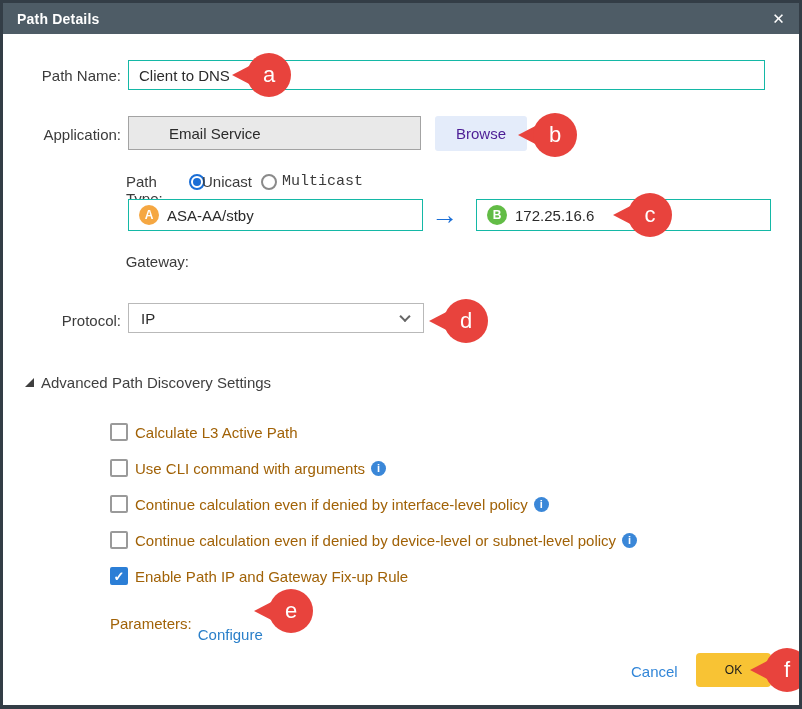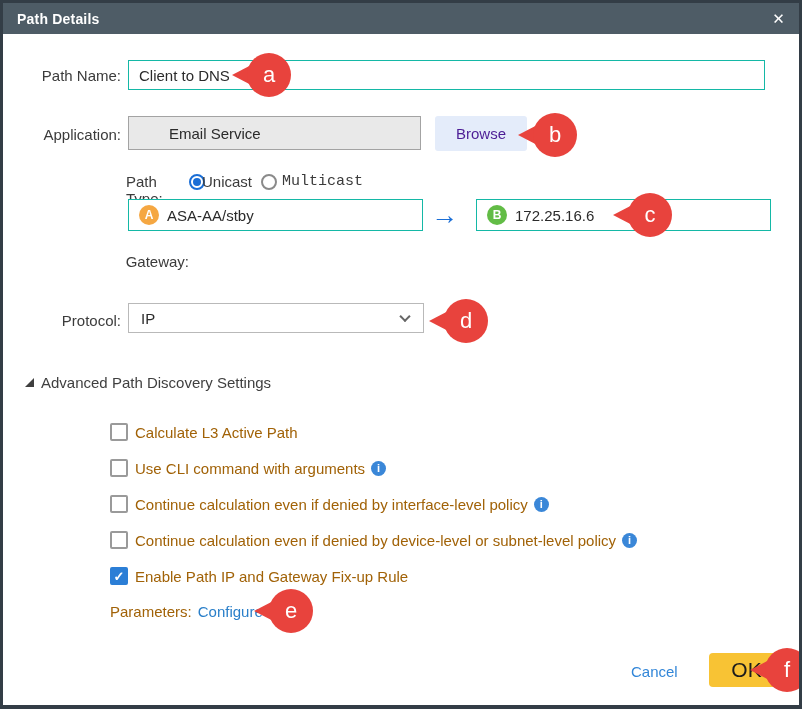--- a/index.html
+++ b/index.html
@@ -49,21 +49,21 @@
   .cbrow{ position:absolute; left:107px; display:flex; align-items:center; }
   .cbox{ width:18px; height:18px; border:2px solid #9a9a9a; border-radius:2px; background:#fff; margin-right:7px; flex:0 0 auto; cursor:pointer; }
   .cbox.checked{ background:#2b7ed6; border-color:#2b7ed6; color:#fff; font-size:13px; font-weight:bold;
     display:flex; align-items:center; justify-content:center; }
   .cbrow .txt{ font-size:15px; color:#a16207; }
   .info{ width:15px; height:15px; border-radius:50%; background:#3a87d8; color:#fff; font-size:11px; font-weight:bold;
     display:inline-flex; align-items:center; justify-content:center; margin-left:6px; flex:0 0 auto; }
   .link{ color:#2a7fc9; cursor:pointer; font-size:15px; }
   .footer-cancel{ position:absolute; left:628px; top:660px; font-size:15px; color:#3286d8; cursor:pointer; }
   .btn-ok{ position:absolute; left:693px; top:650px; width:75px; height:34px; background:#f8c334; border:none;
-    border-radius:4px; font-size:21px; color:#1c1c1c; cursor:pointer;margin-left:13px; }
+    border-radius:4px; font-size:12px; color:#1c1c1c; cursor:pointer; }
   .pin{ position:absolute; display:flex; align-items:center; z-index:50; pointer-events:none; }
   .pin .tail{ width:0; height:0; border-top:14px solid transparent; border-bottom:14px solid transparent;
     border-right:27px solid #e8433d; margin-right:-12px; }
   .pin .head{ width:44px; height:44px; border-radius:50%; background:#e8433d; color:#fff; font-size:22px;
     display:flex; align-items:center; justify-content:center; }
 </style>
 </head>
 <body>
 
 <div class="dialog">
@@ -136,21 +136,21 @@
     <span class="info">i</span>
   </div>
 
   <div class="cbrow" style="top:564px;">
     <span class="cbox checked">✓</span>
     <span class="txt">Enable Path IP and Gateway Fix-up Rule</span>
   </div>
 
   <div class="cbrow" style="top:600px;">
     <span class="txt">Parameters:</span>
-    <span class="link" style="margin-left:6px;">Configure</span>
+    <span class="link" style="margin-left:6px;margin-top:23px;">Configure</span>
   </div>
 
   <span class="footer-cancel">Cancel</span>
   <button class="btn-ok">OK</button>
 
   <div class="pin" style="left:229px;top:50px;">
     <span class="tail"></span>
     <span class="head">a</span>
   </div>
   <div class="pin" style="left:515px;top:110px;">

